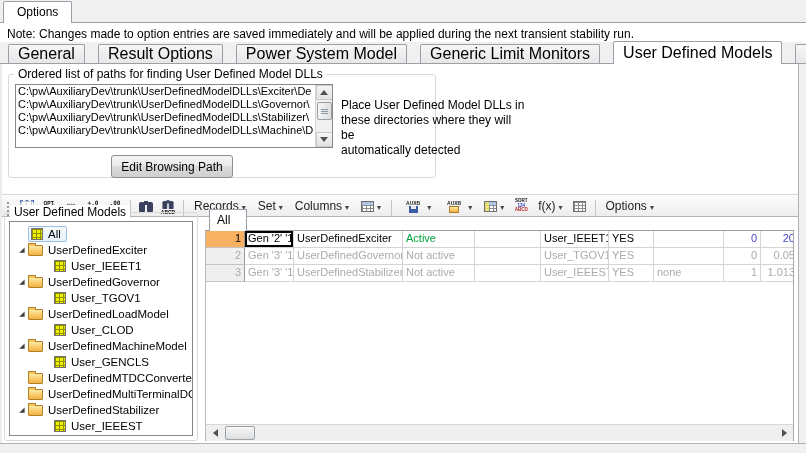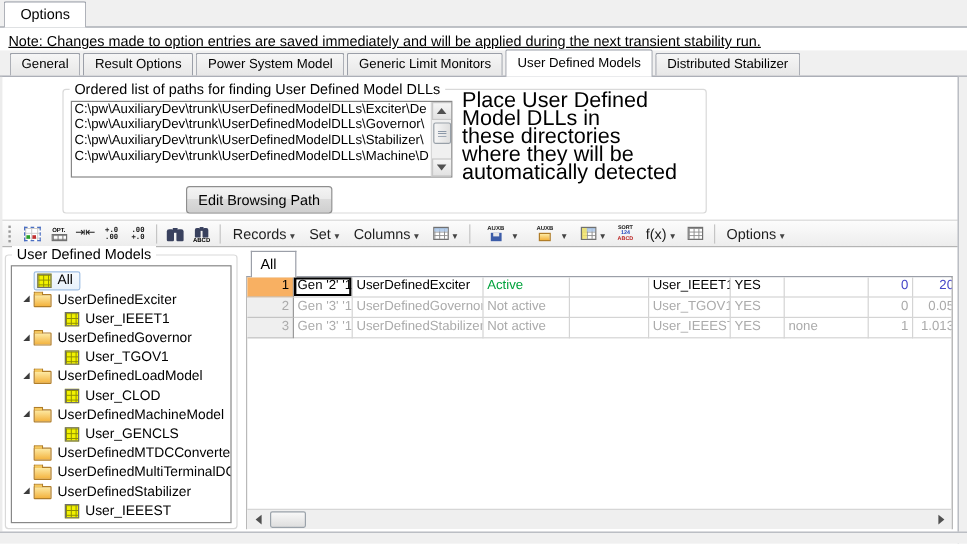--- a/index.html
+++ b/index.html
@@ -5,50 +5,50 @@
   * { margin:0; padding:0; box-sizing:border-box; }
   body { background:#ddd; }
   #screen {
     position:relative; width:806px; height:453px; background:#fff;
     font-family:"Liberation Sans", sans-serif; color:#000; overflow:hidden;
   }
   
   .top-strip { position:absolute; left:0; top:0; width:806px; height:23px; background:#F0F0F0; border-bottom:1px solid #9B9FA8; }
   .opt-tab { position:absolute; left:3px; top:1px; height:22px; padding:0 13px; background:#fff;
     border:1px solid #9B9FA8; border-bottom:none; border-radius:2px 2px 0 0; font-size:12px; line-height:21px; z-index:2; }
-  .note { position:absolute; left:7px; top:27px; font-size:12px;text-decoration:underline; }
+  .note { position:absolute; left:7px; top:27px; font-size:12px; }
   
   .tabstrip { position:absolute; left:0; top:42px; width:806px; height:22px; background:#F0F0F0;
     border-bottom:1px solid #9B9FA8; display:flex; align-items:flex-end; padding-left:8px; }
-  .tab { height:19px; line-height:18px; padding:0 9px; font-size:11px; background:linear-gradient(#F6F6F6,#E7E7E7);
-    border:1px solid #9B9FA8; border-bottom:none; border-radius:2px 2px 0 0; margin-right:2px; white-space:nowrap; }
+  .tab { height:19px; line-height:18px; padding:0 9px; font-size:16px; background:linear-gradient(#F6F6F6,#E7E7E7);
+    border:1px solid #9B9FA8; border-bottom:none; border-radius:2px 2px 0 0; margin-right:13px; white-space:nowrap; }
   .tab.sel { position:relative; height:23px; line-height:22px; background:#fff; margin-bottom:-1px; z-index:3; }
   
   .gbox { position:absolute; border:1px solid #D9D9D9; border-radius:3px; }
   .gbox-label { position:absolute; left:5px; top:-8px; background:#fff; padding:0 4px; font-size:12px; line-height:14px; white-space:nowrap; }
-  #paths-box { left:8px; top:74px; width:537px; height:104px;margin-left:44px; }
+  #paths-box { left:8px; top:74px; width:428px; height:104px; }
   .listbox { position:absolute; left:6px; top:9px; width:318px; height:64px; border:1px solid #888; background:#fff;
     overflow:hidden; font-size:11px; line-height:13px; }
   .litem { padding-left:2px; white-space:nowrap; overflow:hidden; width:299px; }
   .lb-scroll { position:absolute; right:0; top:0; bottom:0; width:17px; background:#F0F0F0; border-left:1px solid #D6D6D6;
     display:flex; flex-direction:column; align-items:center; }
   .sbtn-v { width:17px; height:15px; display:flex; align-items:center; justify-content:center; background:linear-gradient(#F5F5F5,#E2E2E2); border:1px solid #C8C8C8; }
   .tri-u { width:0; height:0; border:4px solid transparent; border-bottom:5px solid #505050; margin-top:-4px; }
   .tri-d { width:0; height:0; border:4px solid transparent; border-top:5px solid #505050; margin-bottom:-4px; }
   .vthumb { width:15px; height:18px; margin-top:2px; background:linear-gradient(90deg,#F6F6F6,#DFDFDF);
     border:1px solid #98A0A8; border-radius:2px; position:relative; }
   .vthumb::after { content:""; position:absolute; left:3px; right:3px; top:6px; height:5px;
     background:repeating-linear-gradient(#8C98A8 0 1px, transparent 1px 2px); }
   .lb-fill { flex:1; }
-  .side-note { position:absolute; left:332px; top:1px; width:186px; font-size:18px; line-height:15px; white-space:pre-line; }
+  .side-note { position:absolute; left:332px; top:23px; width:186px; font-size:12px; line-height:15px; white-space:pre-line; }
   .edit-btn { position:absolute; left:102px; top:80px; width:122px; height:23px; font-size:12px; font-family:inherit;
     background:linear-gradient(#F4F4F4,#EBEBEB 45%,#DCDCDC 46%,#CFCFCF); border:1px solid #8E8E8E; border-radius:3px;text-align:center; }
   
-  .toolbar { position:absolute; left:0; top:183px; width:806px; height:23px; background:linear-gradient(#FCFCFC,#EDEDED);
-    border-top:1px solid #D8D8D8; border-bottom:1px solid #B4B4B4; display:flex; align-items:center; padding-left:5px; }
+  .toolbar { position:absolute; left:0; top:194px; width:806px; height:23px; background:linear-gradient(#FCFCFC,#EDEDED);
+    border-top:1px solid #D8D8D8; border-bottom:1px solid #B4B4B4; display:flex; align-items:flex-end; padding-left:5px; }
   .grip { width:3px; height:14px; border-left:2px dotted #9A9A9A; margin:0 6px 0 2px; }
   .tico { display:flex; flex-direction:column; align-items:center; justify-content:center; width:22px; height:20px; flex:none; }
   .tsep { width:1px; height:16px; background:#C5C5C5; margin:0 4px; flex:none; }
   .tbtn { display:flex; align-items:center; gap:3px; font-size:12px; color:#1E1E1E; padding:0 6px; height:20px; white-space:nowrap; }
   .caret::before { content:"\25BE"; font-size:8px; color:#444; }
   .mgrid { width:13px; height:6px; background:#fff; border:1px solid #707070;
     background-image:linear-gradient(to right,#707070 1px,transparent 1px),linear-gradient(to bottom,#707070 1px,transparent 1px);
     background-size:4px 3px; }
   .micro { font-size:5px; font-weight:bold; line-height:6px; letter-spacing:0; }
   .gopt { width:14px; height:12px; border:1px dashed #4A6FC3; background:#fff; position:relative;

